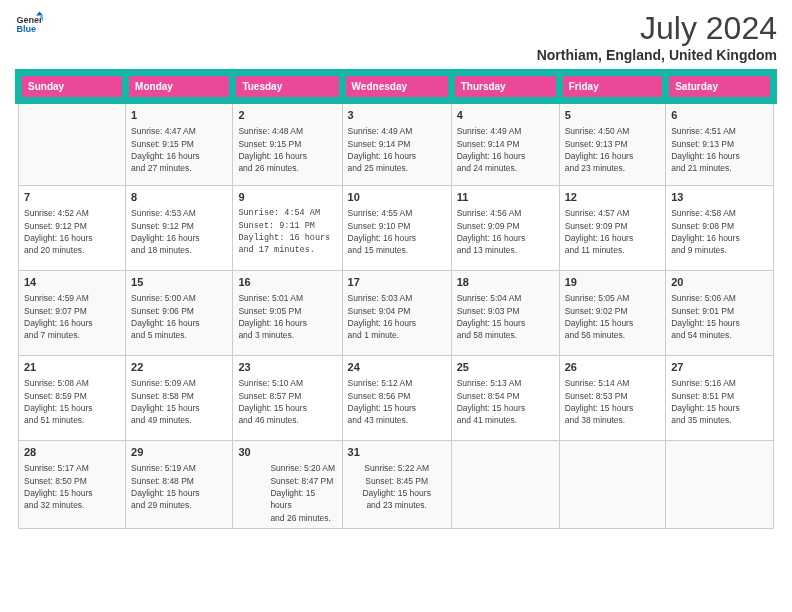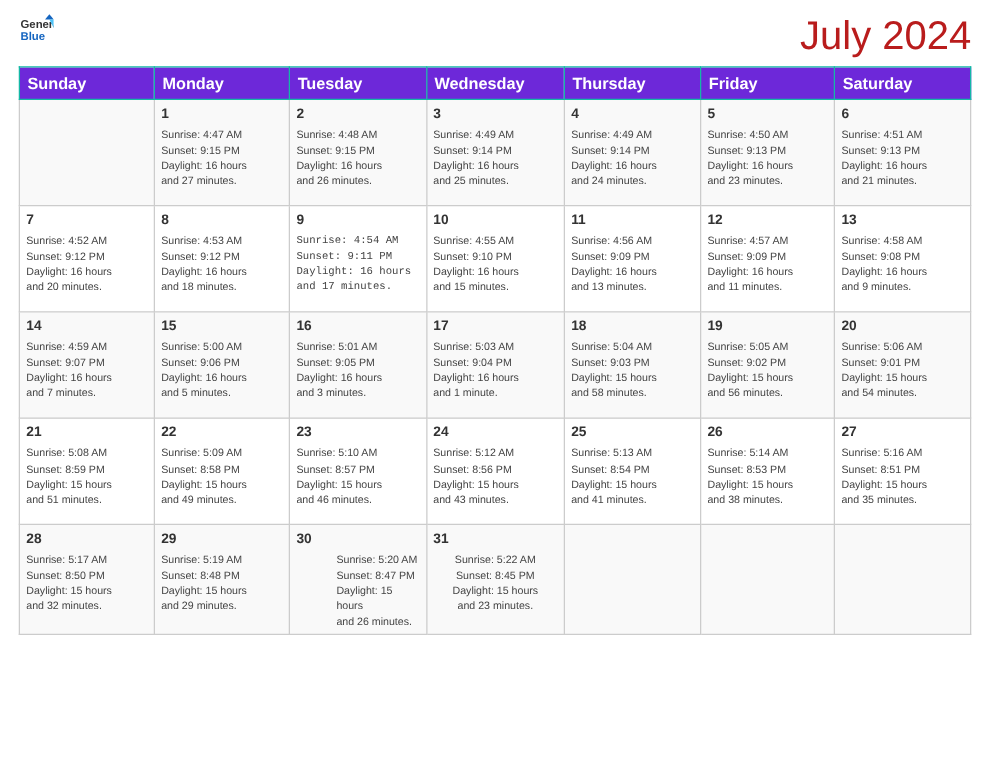--- a/index.html
+++ b/index.html
@@ -27,41 +27,41 @@
     }
     .logo-icon {
       width: 28px;
       height: 28px;
     }
     .title-block {
       text-align: right;
     }
     .month-year {
       font-size: 32px;
-      color: #b91c1c;
+      color: #404040;
       font-weight: normal;
     }
     .location {
       font-size: 14px;
       color: #333;
       font-weight: bold;
     }
     table {
       width: 100%;
       border-collapse: collapse;
       font-size: 9.5px;
     }
     thead tr th {
-      background-color: #6d28d9;
+      background-color: #ec4899;
       color: white;
       text-align: left;
       padding: 5px 6px;
-      font-size: 13px;
+      font-size: 10px;
       font-weight: bold;
-      border: 1px solid #14b8a6;
+      border: 7px solid #14b8a6;
     }
     tbody tr td {
       border: 1px solid #ccc;
       vertical-align: top;
       padding: 4px 5px;
       width: 113px;
       min-height: 70px;
       height: 85px;
       color: #333;
       font-size: 9px;
@@ -94,20 +94,21 @@
     <div class="logo">
       <svg class="logo-icon" viewBox="0 0 40 40">
         <text x="2" y="18" font-size="13" font-weight="bold" fill="#333">General</text>
         <text x="2" y="32" font-size="13" font-weight="bold" fill="#1565C0">Blue</text>
         <polygon points="30,8 40,8 35,2" fill="#1565C0"></polygon>
         <polygon points="35,8 40,18 40,8" fill="#4FC3F7"></polygon>
       </svg>
     </div>
     <div class="title-block">
       <div class="month-year">July 2024</div>
+      <div class="location">Northiam, England, United Kingdom</div>
     </div>
   </div>
 
   <table>
     <thead>
       <tr>
         <th>Sunday</th>
         <th>Monday</th>
         <th>Tuesday</th>
         <th>Wednesday</th>

